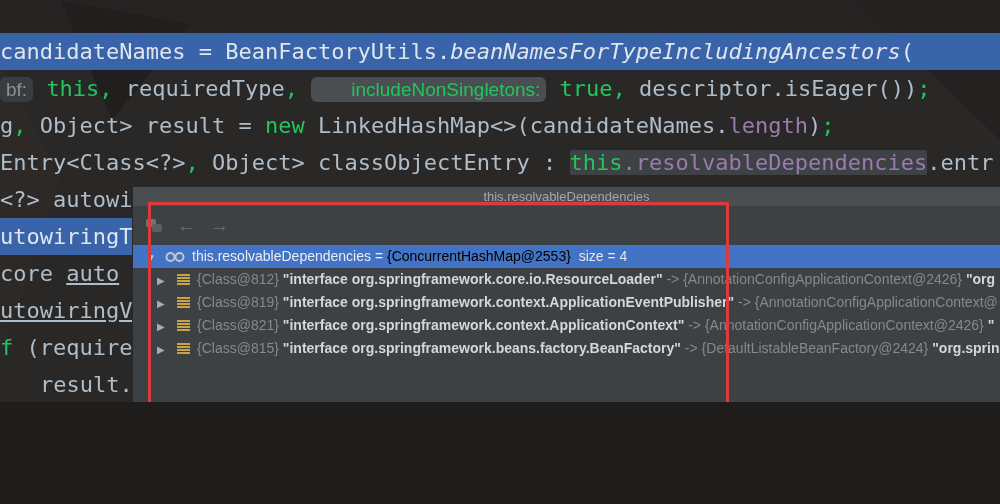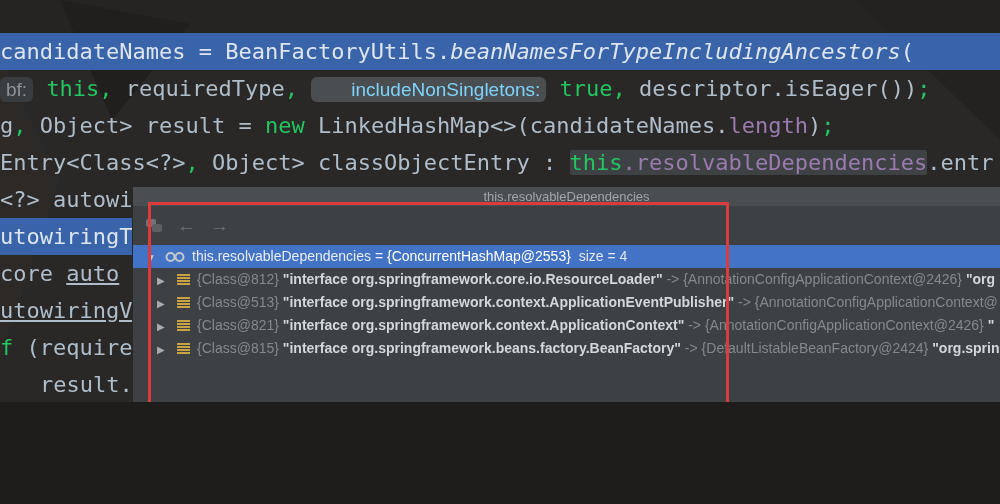--- a/index.html
+++ b/index.html
@@ -17,21 +17,21 @@
   .code-line{position:absolute;left:0;width:1000px;height:37px;line-height:37px;
              font-size:22px;color:#aebdc9;white-space:pre;}
   .sel{background:#3a64aa;color:#dde5ee;}
   .orange{color:#22c55e;}
   .purple{color:#9a7bb0;}
   .ital{font-style:italic;}
   .underl{text-decoration:underline;}
   .hl{background:#3e4244;border-radius:2px;}
   .hint{font-family:"Liberation Sans",sans-serif;font-size:19px;border-radius:6px;padding:2px 6px;}
   .hint-a{background:#3a3d3f;color:#8d9295;margin-top:23px;}
-  .hint-b{background:#4b4e50;color:#7dd3fc;padding-left:40px;}
+  .hint-b{background:#4b4e50;color:#22c55e;padding-left:40px;}
   .ind{padding-left:40px;}
 
   
   .popup{position:absolute;left:132px;top:186px;width:868px;height:318px;background:#3e4143;
          border-left:1px solid #28282a;border-top:1px solid #28282a;box-sizing:border-box;
          font-family:"Liberation Sans",sans-serif;z-index:10;}
   .popup-title{height:19px;line-height:19px;background:#4b4e50;color:#a2a6aa;
                text-align:center;font-size:13px;}
   .popup-toolbar{height:39px;display:flex;align-items:center;gap:14px;padding-left:13px;}
   .tb-arrow{font-size:19px;line-height:1;color:#6e7275;}
@@ -45,21 +45,21 @@
         padding-left:24px;color:#85898c;}
   .trow-root{padding-left:13px;background:#4273c4;color:#e9edf3;}
   .tri{display:inline-block;width:17px;font-size:10px;color:#c3c7cb;text-align:left;}
   .tri-exp{color:#a8acb0;}
   .bars{display:inline-block;width:13px;height:11px;margin:0 7px 0 3px;vertical-align:-1px;
         background:repeating-linear-gradient(to bottom,#c9a243 0 2px,rgba(0,0,0,0) 2px 3px);}
   .oo{vertical-align:-2px;margin:0 5px 0 2px;}
   .dim{color:#85898c;}
   .str{color:#d3d7db;font-weight:bold;}
   .rname{color:#e9edf3;}
-  .rval{color:#ffffff;}
+  .rval{color:#000000;}
   .rsize{color:#e3e7ed;}
 
   .watermark{position:absolute;right:26px;bottom:5px;font-size:15px;color:#8f9499;
              font-family:"Liberation Sans",sans-serif;}
 
   .red-rect{position:absolute;left:148px;top:202px;width:575px;height:219px;
             border:3px solid #dc3b3d;z-index:50;pointer-events:none;}
 </style>
 </head>
 <body>
@@ -95,21 +95,21 @@
         </span>
       <span class="tb-arrow">←</span>
       <span class="tb-arrow">→</span>
     </div>
     <div class="tree">
       <div class="trow trow-root"><span class="tri">▼</span><svg class="oo" width="22" height="12" viewBox="0 0 22 12">
             <circle cx="5.5" cy="6" r="4" fill="none" stroke="#c3c7cb" stroke-width="2"></circle>
             <circle cx="14.5" cy="6" r="4" fill="none" stroke="#c3c7cb" stroke-width="2"></circle>
           </svg><span class="rname">this.resolvableDependencies</span><span class="rname"> = </span><span class="rval">{ConcurrentHashMap@2553}</span><span class="rsize">  size = 4</span></div>
       <div class="trow"><span class="tri tri-exp">▶</span><span class="bars"></span><span class="dim">{Class@812}</span><span class="str"> "interface org.springframework.core.io.ResourceLoader"</span><span class="dim"> -&gt; </span><span class="dim">{AnnotationConfigApplicationContext@2426}</span><span class="str"> "org</span></div>
-      <div class="trow"><span class="tri tri-exp">▶</span><span class="bars"></span><span class="dim">{Class@513}</span><span class="str"> "interface org.springframework.context.ApplicationEventPublisher"</span><span class="dim"> -&gt; </span><span class="dim">{AnnotationConfigApplicationContext@</span><span class="str"></span></div>
+      <div class="trow"><span class="tri tri-exp">▶</span><span class="bars"></span><span class="dim">{Class@819}</span><span class="str"> "interface org.springframework.context.ApplicationEventPublisher"</span><span class="dim"> -&gt; </span><span class="dim">{AnnotationConfigApplicationContext@</span><span class="str"></span></div>
       <div class="trow"><span class="tri tri-exp">▶</span><span class="bars"></span><span class="dim">{Class@821}</span><span class="str"> "interface org.springframework.context.ApplicationContext"</span><span class="dim"> -&gt; </span><span class="dim">{AnnotationConfigApplicationContext@2426}</span><span class="str"> "</span></div>
       <div class="trow"><span class="tri tri-exp">▶</span><span class="bars"></span><span class="dim">{Class@815}</span><span class="str"> "interface org.springframework.beans.factory.BeanFactory"</span><span class="dim"> -&gt; </span><span class="dim">{DefaultListableBeanFactory@2424}</span><span class="str"> "org.springf</span></div>
     </div>
   </div>
 
   <div class="red-rect"></div>
 
 </div>
 
 </body></html>

